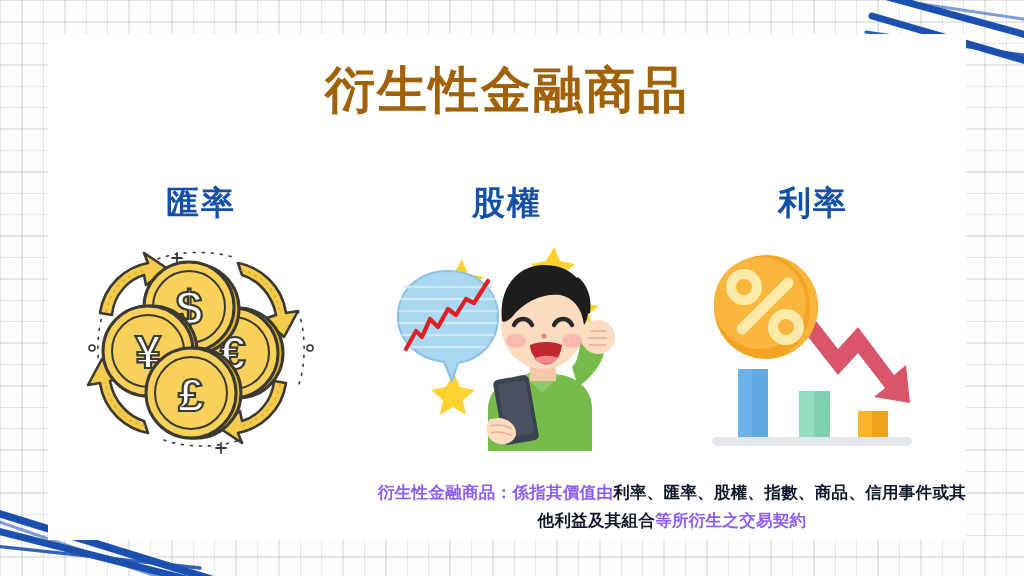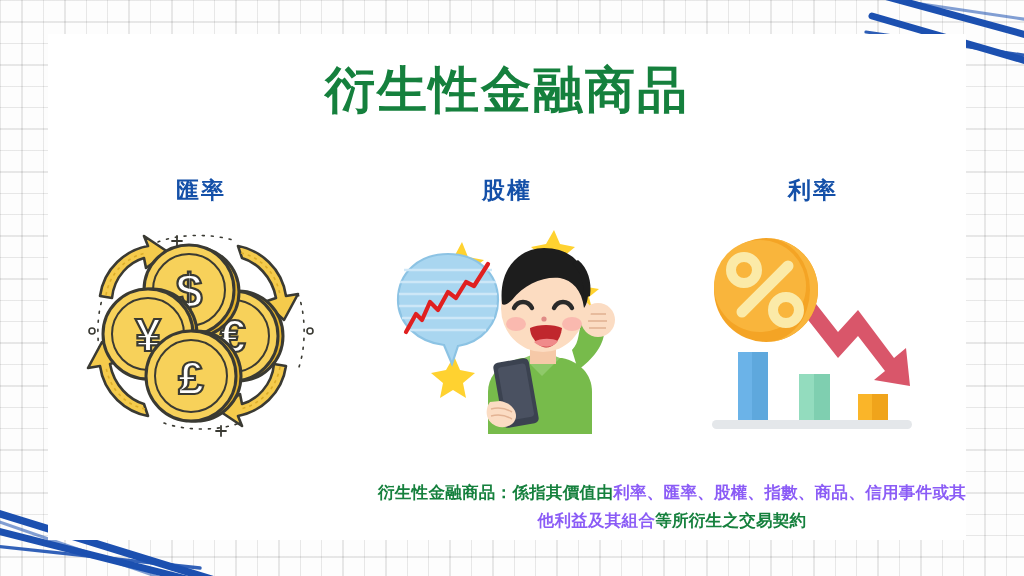--- a/index.html
+++ b/index.html
@@ -49,47 +49,47 @@
   #title {
     position: absolute;
     left: 0;
     top: 29px;
     width: 918px;
     text-align: center;
     font-size: 50px;
     line-height: 1.1;
     font-weight: 700;
     letter-spacing: 2px;
-    color: #15803d;
+    color: #a16207;
     white-space: nowrap;
   }
 
   
   #columns {
     position: absolute;
     left: 0;
     top: 140px;
     width: 918px;
     height: 310px;
     display: flex;
   }
   .column {
     flex: 1 1 0;
     position: relative;
     display: flex;
     flex-direction: column;
     align-items: center;
   }
   .col-heading {
-    font-size: 23px;
+    font-size: 33px;
     font-weight: 700;
     letter-spacing: 2px;
     color: #1450a8;
     line-height: 1;
-    margin-top: 5px;
+    margin-top: 12px;
     white-space: nowrap;
   }
   .col-art {
     margin-top: 22px;
     width: 230px;
     height: 215px;
     position: relative;
   }
   .col-art svg { display: block; width: 100%; height: 100%; }
 
@@ -98,22 +98,22 @@
     position: absolute;
     left: 330px;
     top: 444px;
     width: 588px;
     text-align: center;
     font-size: 16.5px;
     line-height: 1.72;
     font-weight: 700;
     letter-spacing: 0.3px;
   }
-  .cap-blue { color: #15803d; }
-  .cap-red  { color: #8b5cf6; }
+  .cap-blue { color: #8b5cf6; }
+  .cap-red  { color: #0f172a; }
 </style>
 </head>
 <body>
 
 <div id="slide">
 
   <svg class="brush-layer" viewBox="0 0 1024 576" preserveAspectRatio="none">
     <g stroke="#1c50b0" fill="none" stroke-linecap="round">
       <path d="M884 -4 L1030 36" stroke-width="7"></path>
       <path d="M872 16 L1030 62" stroke-width="7"></path>

